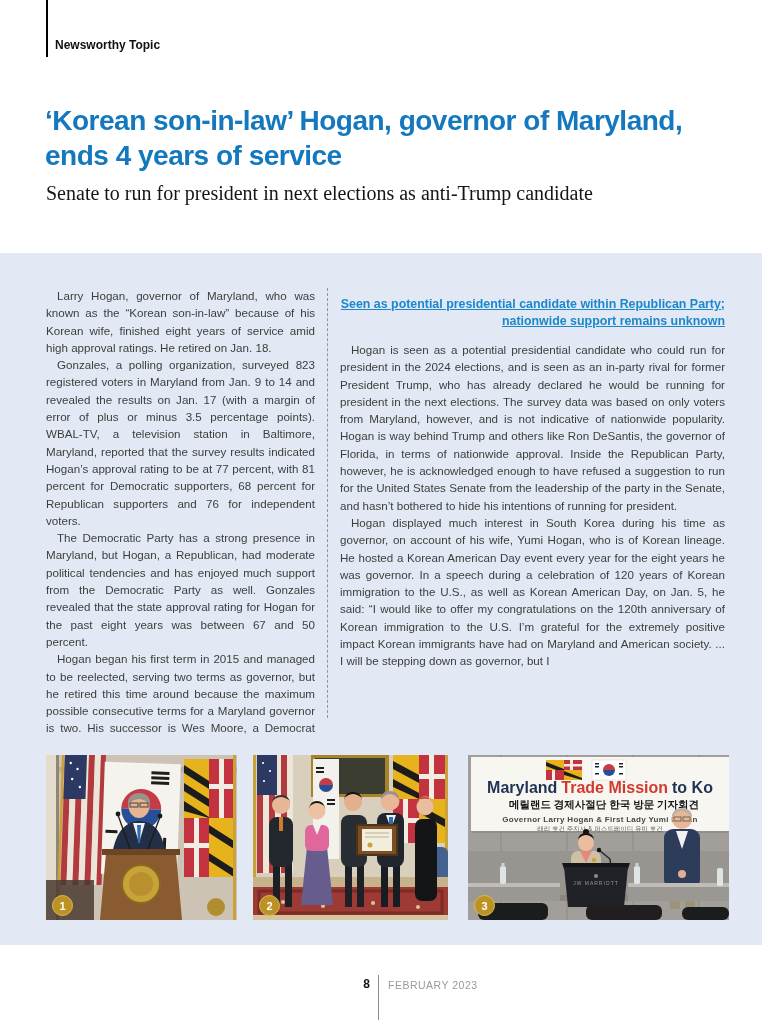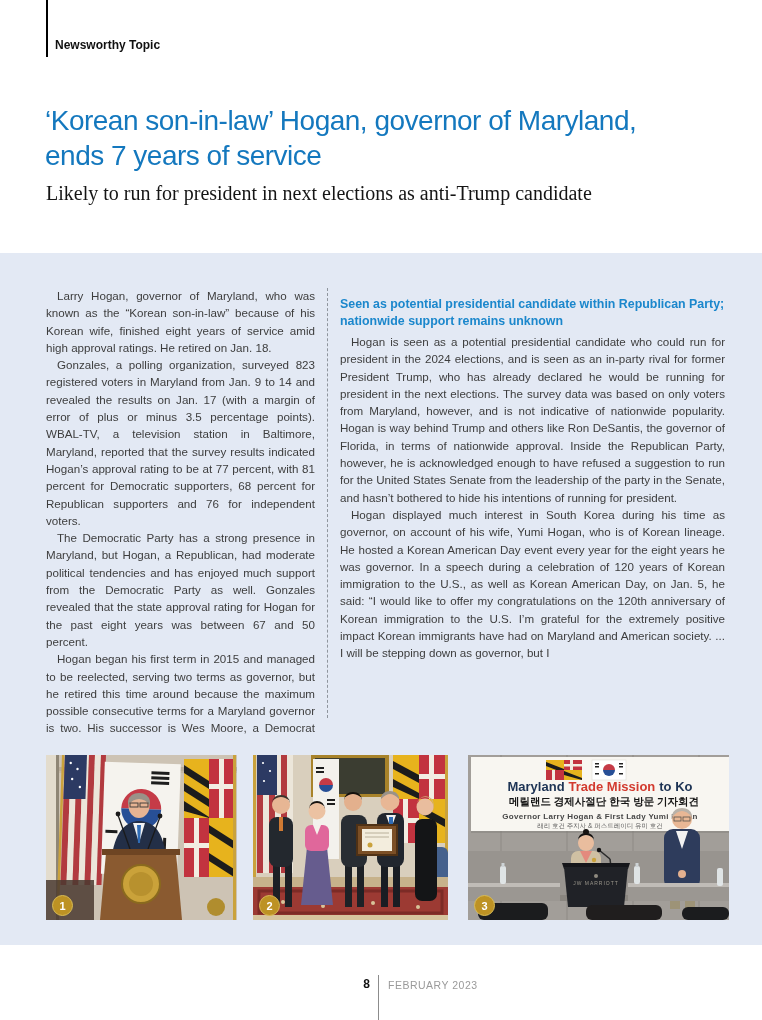--- a/index.html
+++ b/index.html
@@ -1,48 +1,48 @@
 <!DOCTYPE html>
 <html><head>
 <meta charset="utf-8">
 <style>
   html,body{margin:0;padding:0;background:#fff;}
   .page{position:relative;width:762px;height:1020px;background:#ffffff;overflow:hidden;
         font-family:"Liberation Sans",sans-serif;}
   
   .top-rule{position:absolute;left:46px;top:0;width:2px;height:57px;background:#000;}
   .kicker{position:absolute;left:55px;top:38px;font-size:12px;font-weight:bold;color:#111;}
-  .title{position:absolute;left:45px;top:103px;margin:0;font-size:28px;font-weight:normal;
+  .title{position:absolute;left:45px;top:103px;margin:0;font-size:28px;font-weight:bold;
          color:#1478be;line-height:35px;letter-spacing:-0.5px;}
   .subtitle{position:absolute;left:46px;top:182px;font-family:"Liberation Serif",serif;
             font-size:20px;color:#151515;}
   
   .article-bg{position:absolute;left:0;top:253px;width:762px;height:692px;background:#e3e9f4;}
   .col{position:absolute;top:34px;font-size:11.6px;line-height:17.3px;color:#3d3d3d;
        text-align:justify;overflow:hidden;}
   .col p{margin:0;text-indent:11px;}
   .col p.no-indent{text-indent:0;}
   .col-left{left:46px;width:269px;height:448px;}
   .col-right{left:340px;width:385px;height:448px;}
   .col-divider{position:absolute;left:327px;top:35px;height:430px;width:0;
                border-left:1px dashed #8f959d;}
-  .subhead{margin:9px 0 4px 0;font-size:12.4px;line-height:16.5px;font-weight:bold;
-           color:#1b87cc;text-align:left;}
+  .subhead{margin:9px 0 12px 0;font-size:12.4px;line-height:16.5px;font-weight:bold;
+           color:#1b87cc;text-align:right;text-decoration:underline;}
   
   .photo{position:absolute;top:502px;height:165px;margin:0;overflow:hidden;background:#cfc5b6;}
   .photo svg{position:absolute;left:0;top:0;display:block;}
   .photo1{left:46px;width:191px;}
   .photo2{left:253px;width:195px;}
   .photo3{left:468px;width:261px;}
   .photo-badge{position:absolute;left:6px;bottom:4px;width:19px;height:19px;border-radius:50%;
                background:#bd9224;border:1px solid #d9bc55;color:#fff;font-size:11px;
                font-weight:bold;display:flex;align-items:center;justify-content:center;z-index:5;}
   
   .bt-wrap{position:absolute;left:3px;top:2px;width:258px;height:74px;text-align:center;z-index:2;}
-  .bt1{margin-top:22px;font-size:13px;font-weight:bold;color:#1d3354;white-space:nowrap;}
+  .bt1{margin-top:22px;font-size:16px;font-weight:bold;color:#1d3354;white-space:nowrap;}
   .bt1 .red{color:#d23a2e;}
   .bt1 span{padding:0 2px;}
   .bt2{font-size:10.5px;font-weight:bold;color:#161616;margin-top:1px;padding-left:8px;}
   .bt3{font-size:8px;font-weight:bold;color:#474747;margin-top:3px;letter-spacing:0.3px;}
   .bt4{font-size:6.5px;color:#5a5a5a;margin-top:1px;}
   .fg-layer{z-index:3;}
   .podium-label{position:absolute;left:96px;top:125px;width:64px;text-align:center;
                 font-size:5px;color:#9a968b;letter-spacing:1px;z-index:4;}
   
   .footer-num{position:absolute;left:346px;top:977px;width:24px;text-align:right;
@@ -52,23 +52,23 @@
                 letter-spacing:0.5px;}
 </style>
 </head>
 <body>
 
 <div class="page">
 
   <div class="top-rule"></div>
   <div class="kicker">Newsworthy Topic</div>
 
-  <h1 class="title"><span>‘Korean son-in-law’ Hogan, governor of Maryland,</span><br><span>ends 7 years of service</span></h1>
-
-  <div class="subtitle">Likely to run for president in next elections as anti-Trump candidate</div>
+  <h1 class="title"><span>‘Korean son-in-law’ Hogan, governor of Maryland,</span><br><span>ends 4 years of service</span></h1>
+
+  <div class="subtitle">Senate to run for president in next elections as anti-Trump candidate</div>
 
   <section class="article-bg">
 
     <div class="col col-left">
       <p>Larry Hogan, governor of Maryland, who was known as the “Korean son-in-law” because of his Korean wife, finished eight years of service amid high approval ratings. He retired on Jan. 18.</p>
       <p>Gonzales, a polling organization, surveyed 823 registered voters in Maryland from Jan. 9 to 14 and revealed the results on Jan. 17 (with a margin of error of plus or minus 3.5 percentage points). WBAL-TV, a television station in Baltimore, Maryland, reported that the survey results indicated Hogan’s approval rating to be at 77 percent, with 81 percent for Democratic supporters, 68 percent for Republican supporters and 76 for independent voters.</p>
       <p>The Democratic Party has a strong presence in Maryland, but Hogan, a Republican, had moderate political tendencies and has enjoyed much support from the Democratic Party as well. Gonzales revealed that the state approval rating for Hogan for the past eight years was between 67 and 50 percent.</p>
       <p>Hogan began his first term in 2015 and managed to be reelected, serving two terms as governor, but he retired this time around because the maximum possible consecutive terms for a Maryland governor is two. His successor is Wes Moore, a Democrat who is also the first African American governor in the state’s history. In</p>
     </div>
 

